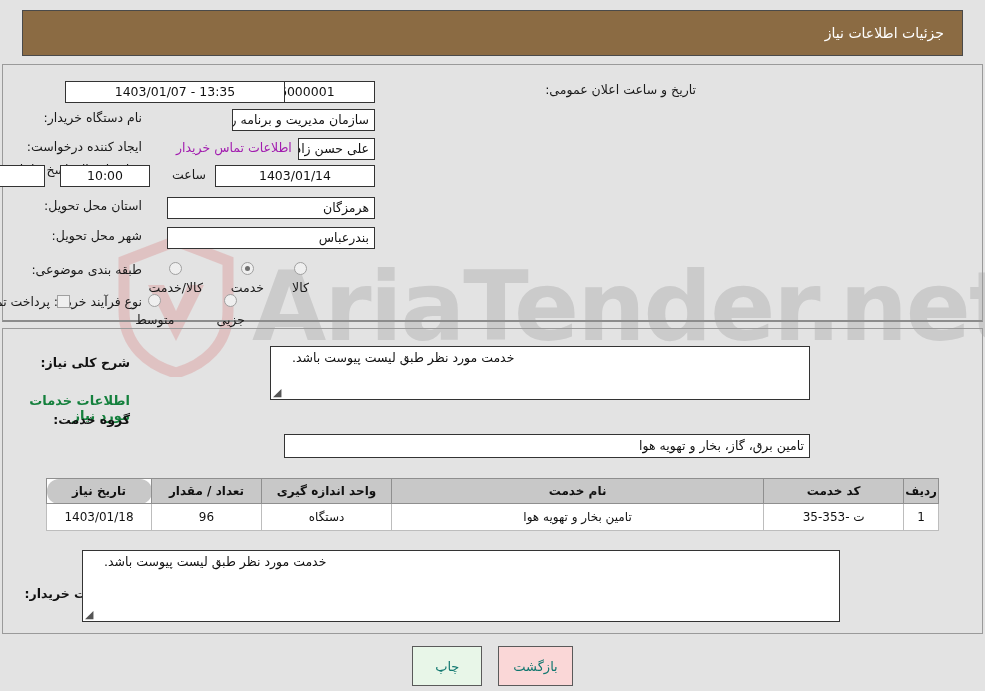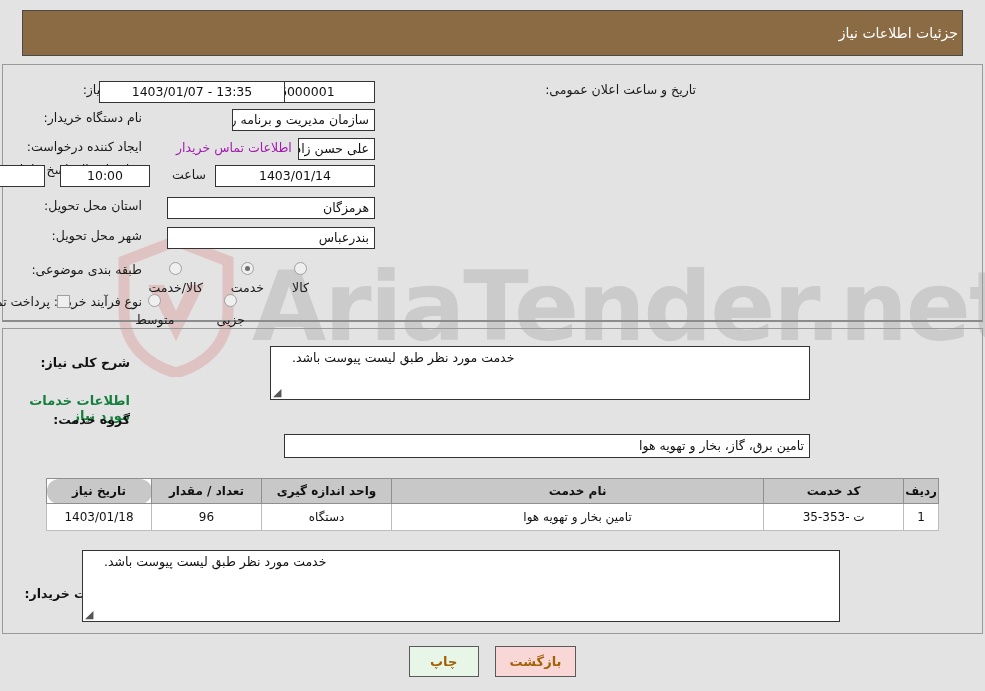--- a/index.html
+++ b/index.html
@@ -41,21 +41,21 @@
   }
 
   
   .titlebar{
     position:absolute; left:22px; top:10px;
     width:941px; height:46px;
     background:#8b6b43;
     border:1px solid #4a4a4a;
     color:#ffffff;
     display:flex; align-items:center; justify-content:flex-start;
-    padding:0 4px;
+    padding:0 18px;
     font-size:14px;
     z-index:2;
   }
 
   
   .panel{
     position:absolute;
     border:1px solid #9a9a9a;
     background:transparent;
     z-index:1;
@@ -165,27 +165,26 @@
   }
 
   
   .btnbar{
     position:absolute; left:0; top:646px; width:985px;
     display:flex; justify-content:center; align-items:center; gap:16px;
     z-index:3;
   }
   .btn{
     border:1px solid #5a5a5a;
-    height:31px; min-width:70px;
+    height:40px; min-width:70px;
     font-size:13px;
     display:flex;align-items:center;justify-content:center;
     cursor:pointer;
     padding:0 14px;
-    color:#a16207;
-    font-weight:bold;
+    color:#0f766e;
   }
   .btn-print{ background:#e8f6e8; }
   .btn-back{ background:#fad7d7; }
 </style>
 </head>
 <body>
 
 <div class="watermark">
   <div class="wm-inner">
     <div class="wm-shield">
@@ -205,21 +204,21 @@
 <div class="panel" id="panel-top"></div>
 
 <div class="row" style="right:843px; top:82px;">
   <span class="lbl">شماره نیاز:</span>
 </div>
 <div class="box" style="position:absolute; right:610px; top:81px; width:208px; z-index:2;">1103003626000001</div>
 
 <div class="row" style="right:289px; top:82px;">
   <span class="lbl">تاریخ و ساعت اعلان عمومی:</span>
 </div>
-<div class="box" style="position:absolute; right:700px; top:81px; width:186px; left:99px; z-index:2;">13:35 - 1403/01/07</div>
+<div class="box" style="position:absolute; right:700px; top:81px; width:220px; left:99px; z-index:2;">13:35 - 1403/01/07</div>
 
 <div class="row" style="right:843px; top:110px;">
   <span class="lbl">نام دستگاه خریدار:</span>
 </div>
 <div class="box rt" style="position:absolute; right:610px; top:109px; left:232px; z-index:2;">سازمان مدیریت و برنامه ریزی استان هرمزگان</div>
 
 <div class="row" style="right:843px; top:139px;">
   <span class="lbl">ایجاد کننده درخواست:</span>
 </div>
 <div class="box rt" style="position:absolute; right:610px; top:138px; left:298px; z-index:2;">علی حسن زاده قلعه قاضی کارشناس انفورماتیک سازمان مدیریت و برنامه ریزی</div>

